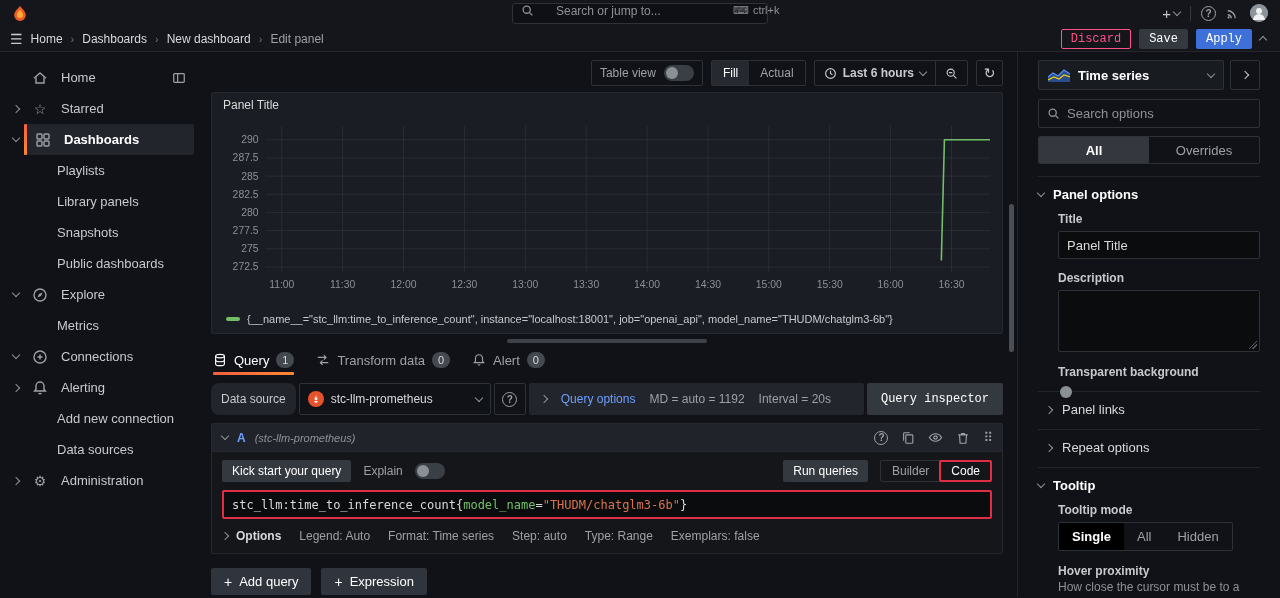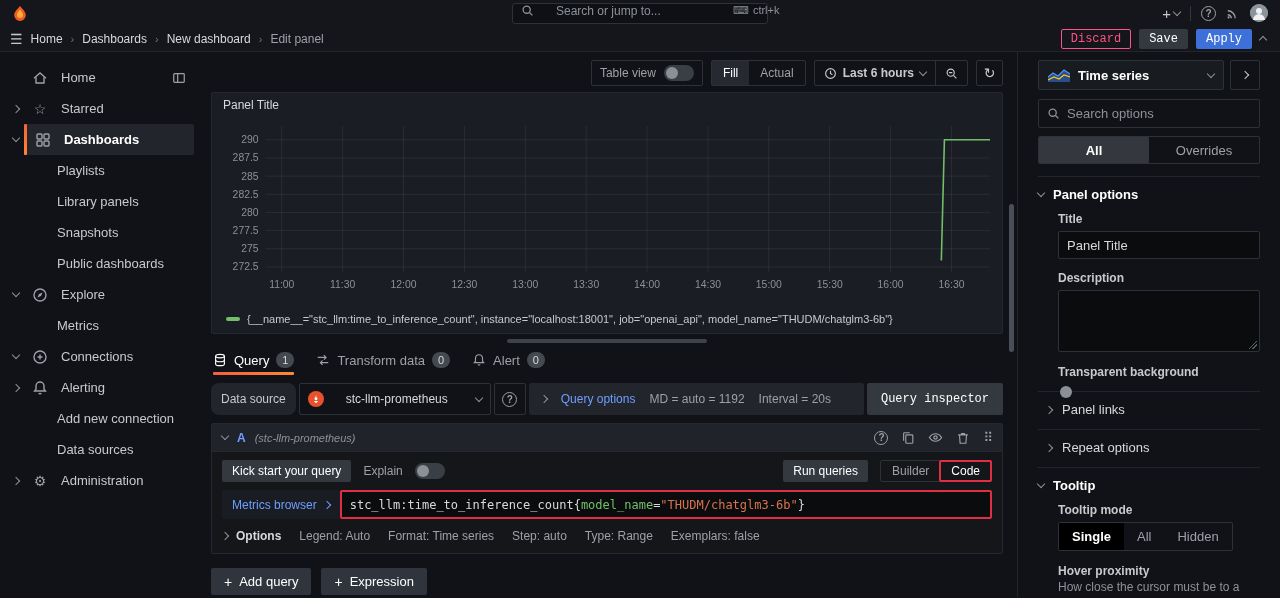--- a/index.html
+++ b/index.html
@@ -73,21 +73,21 @@
 
   .drag-handle{width:200px;height:4px;border-radius:2px;background:#3e434b;margin:5px auto 2px;cursor:row-resize}
 
   .tabs{display:flex;gap:22px;height:30px;align-items:stretch;margin-top:2px;padding-left:2px}
   .tab{display:flex;align-items:center;gap:7px;color:#9da0a6;font-size:13px;position:relative;cursor:pointer}
   .tab.active{color:#fff}
   .tab.active::after{content:"";position:absolute;left:0;right:0;bottom:0;height:3px;border-radius:1px;background:linear-gradient(90deg,#f55f3e,#ff8833)}
 
   .dsbar{display:flex;gap:3px;margin-top:8px;height:32px}
   .inline-label{background:#22252b;border-radius:8px;display:flex;align-items:center;padding:0 10px;color:#c7c9cc}
-  .ds-select{width:192px;background:#111217;border:1px solid #2c3235;border-radius:2px;display:flex;align-items:center;gap:22px;padding:0 8px;cursor:pointer}
+  .ds-select{width:192px;background:#111217;border:1px solid #2c3235;border-radius:2px;display:flex;align-items:center;gap:7px;padding:0 8px;cursor:pointer}
   .prom{width:16px;height:16px;border-radius:50%;background:#e6522c;display:flex;align-items:center;justify-content:center;flex:none}
   .qo-strip{flex:1;background:#22252b;border-radius:2px;display:flex;align-items:center;gap:14px;padding:0 12px;min-width:0}
   .link-blue{color:#6e9fff;cursor:pointer}
   .stat{color:#9da0a6}
 
   .qcard{margin-top:8px;border:1px solid #25282e;border-radius:2px;background:#141619}
   .qhead{height:28px;background:#202329;display:flex;align-items:center;gap:9px;padding:0 10px;border-bottom:1px solid #25282e}
   .refid{color:#6e9fff;font-weight:bold}
   .dshint{color:#8e9197;font-style:italic;font-size:11px}
   .qicons{margin-left:auto;display:flex;align-items:center;gap:13px;color:#9da0a6}
@@ -472,24 +472,20 @@
           <span class="stat">Explain</span>
           <span class="toggle"></span>
           <span class="spacer"></span>
           <span class="btn-sm">Run queries</span>
           <div class="bc-group">
             <span class="b">Builder</span>
             <span class="c">Code</span>
           </div>
         </div>
         <div class="qrow2">
-          <span class="mb-label">
-            <span class="link-blue">Metrics browser</span>
-            <span class="chv r" style="color:#6e9fff"></span>
-          </span>
           <div class="code-input">
             <span class="tk-metric">stc_llm:time_to_inference_count{</span><span class="tk-label">model_name</span><span class="tk-op">=</span><span class="tk-str">"THUDM/chatglm3-6b"</span><span class="tk-metric">}</span>
           </div>
         </div>
         <div class="qrow3">
           <span class="opt-head">
             <span class="chv r dim"></span>
             <span>Options</span>
           </span>
           <span class="stat">Legend: Auto</span>

